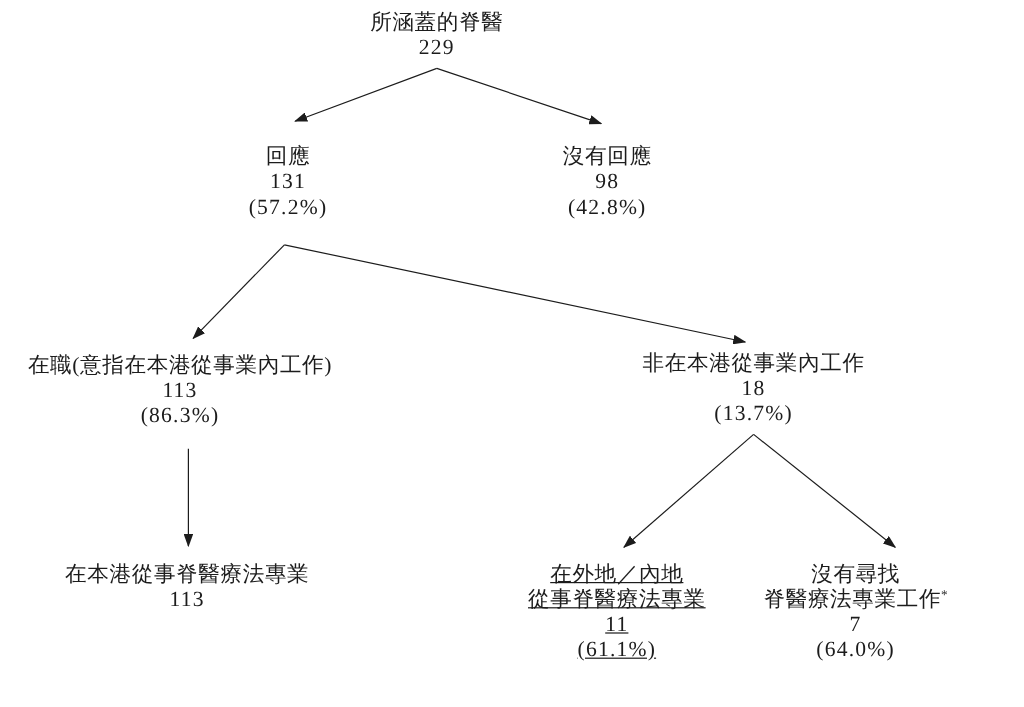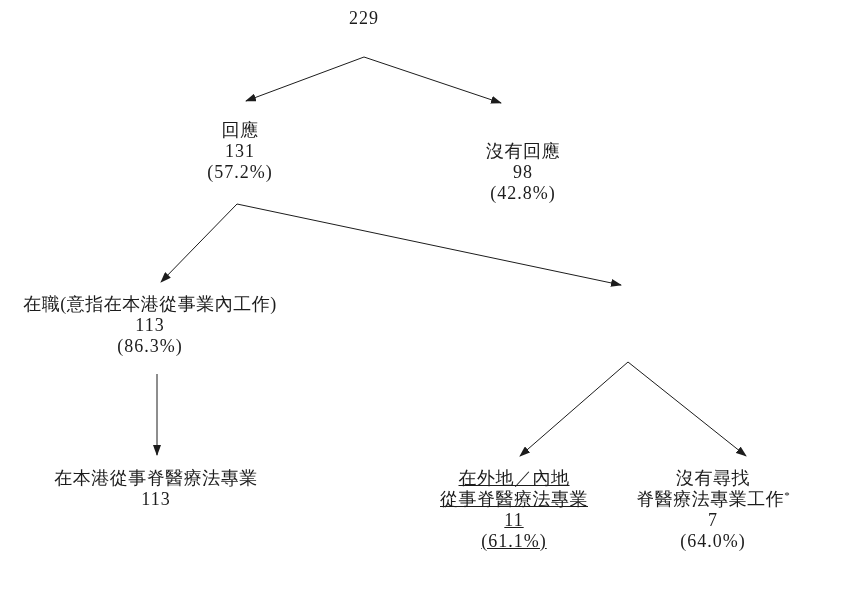--- a/index.html
+++ b/index.html
@@ -56,41 +56,47 @@
     <line x1="364" y1="57" x2="246" y2="101" stroke="#1c1c1c" stroke-width="1" marker-end="url(#ah)"></line>
     <line x1="364" y1="57" x2="501" y2="103" stroke="#1c1c1c" stroke-width="1" marker-end="url(#ah)"></line>
     <line x1="237" y1="204" x2="161" y2="282" stroke="#1c1c1c" stroke-width="1" marker-end="url(#ah)"></line>
     <line x1="237" y1="204" x2="621" y2="285" stroke="#1c1c1c" stroke-width="1" marker-end="url(#ah)"></line>
     <line x1="157" y1="374" x2="157" y2="455" stroke="#1c1c1c" stroke-width="1" marker-end="url(#ah)"></line>
     <line x1="628" y1="362" x2="520" y2="456" stroke="#1c1c1c" stroke-width="1" marker-end="url(#ah)"></line>
     <line x1="628" y1="362" x2="746" y2="456" stroke="#1c1c1c" stroke-width="1" marker-end="url(#ah)"></line>
   </svg>
 
   <div class="node" style="left:364px; top:8px;">
+    <div>所涵蓋的脊醫</div>
     <div class="num">229</div>
   </div>
 
   <div class="node" style="left:240px; top:120px;">
     <div>回應</div>
     <div class="num">131</div>
     <div class="num">(57.2%)</div>
   </div>
 
-  <div class="node" style="left:523px; top:120px;margin-top:21px;">
+  <div class="node" style="left:506px; top:120px;">
     <div>沒有回應</div>
     <div class="num">98</div>
     <div class="num">(42.8%)</div>
   </div>
 
   <div class="node" style="left:150px; top:294px;">
     <div>在職(意指在本港從事業內工作)</div>
     <div class="num">113</div>
     <div class="num">(86.3%)</div>
   </div>
 
+  <div class="node" style="left:628px; top:292px;">
+    <div>非在本港從事業內工作</div>
+    <div class="num">18</div>
+    <div class="num">(13.7%)</div>
+  </div>
 
   <div class="node" style="left:156px; top:468px;">
     <div>在本港從事脊醫療法專業</div>
     <div class="num">113</div>
   </div>
 
   <div class="node" style="left:514px; top:468px;text-decoration:underline;">
     <div>在外地／內地</div>
     <div>從事脊醫療法專業</div>
     <div class="num">11</div>

